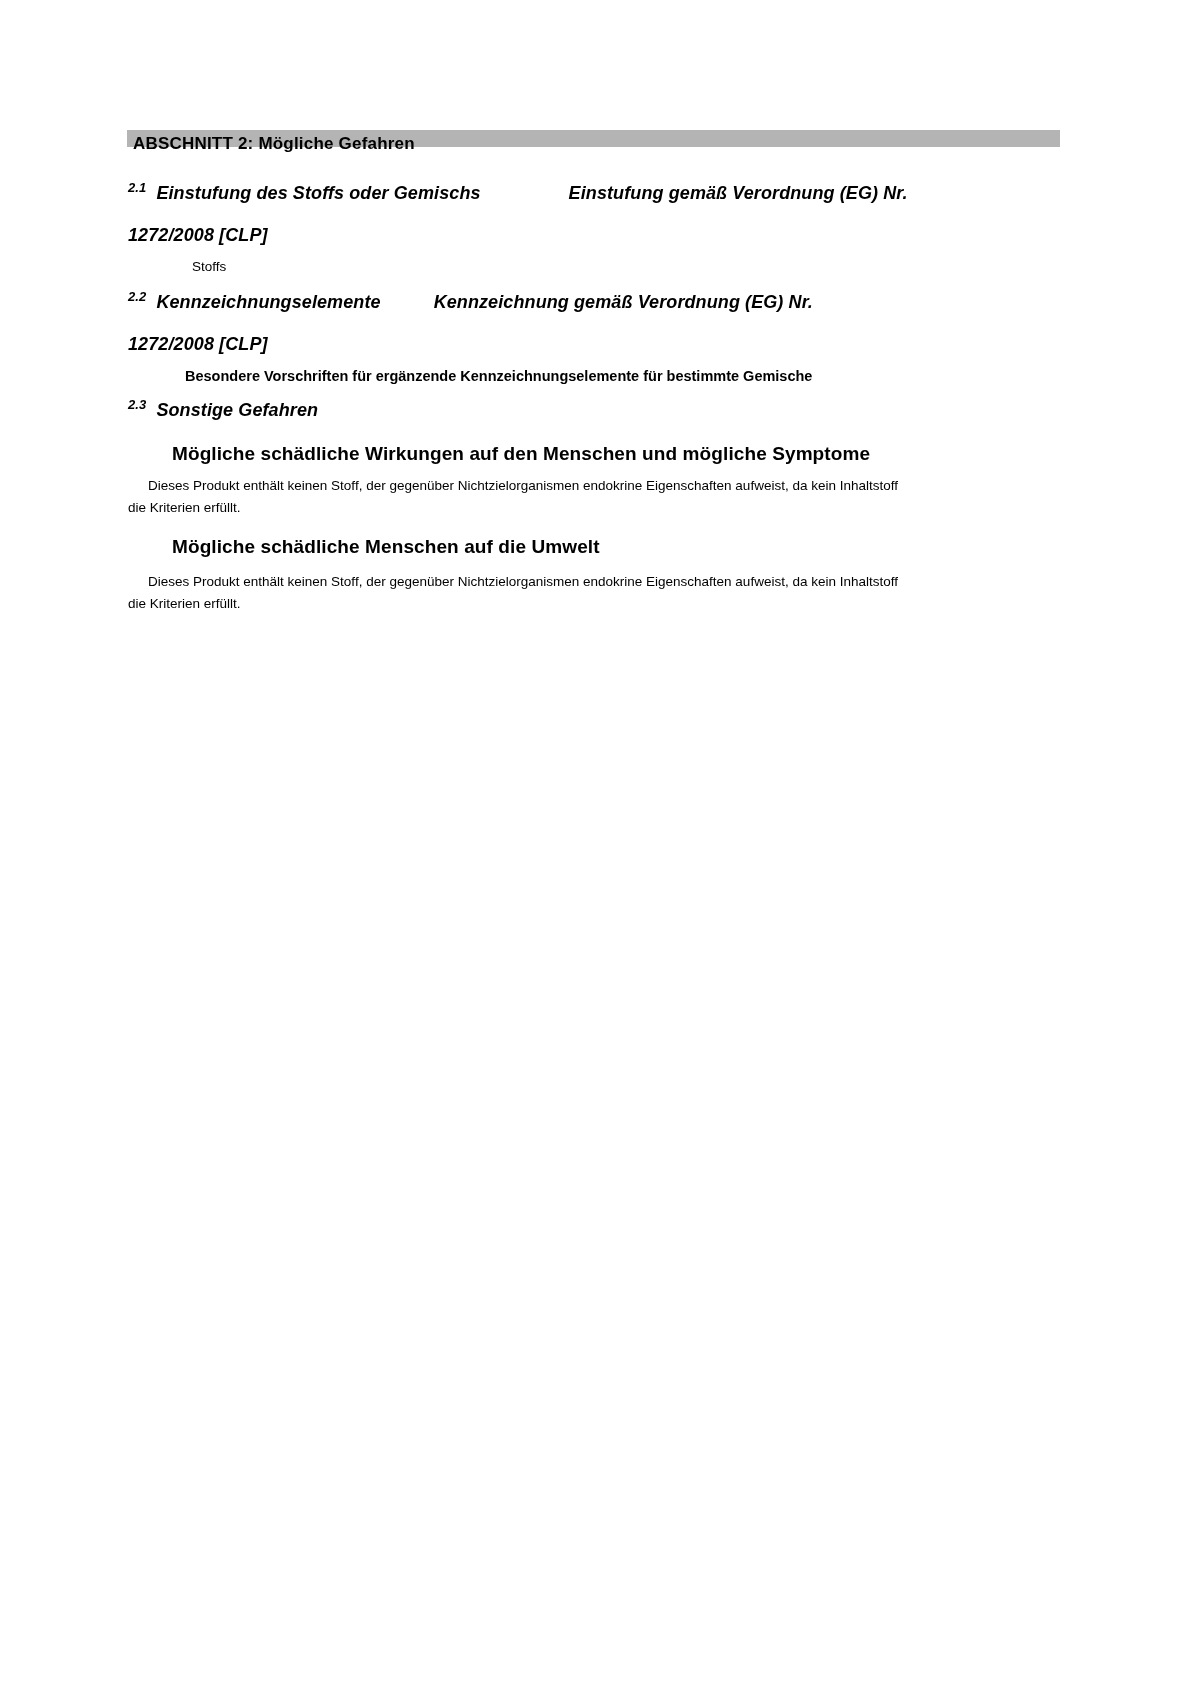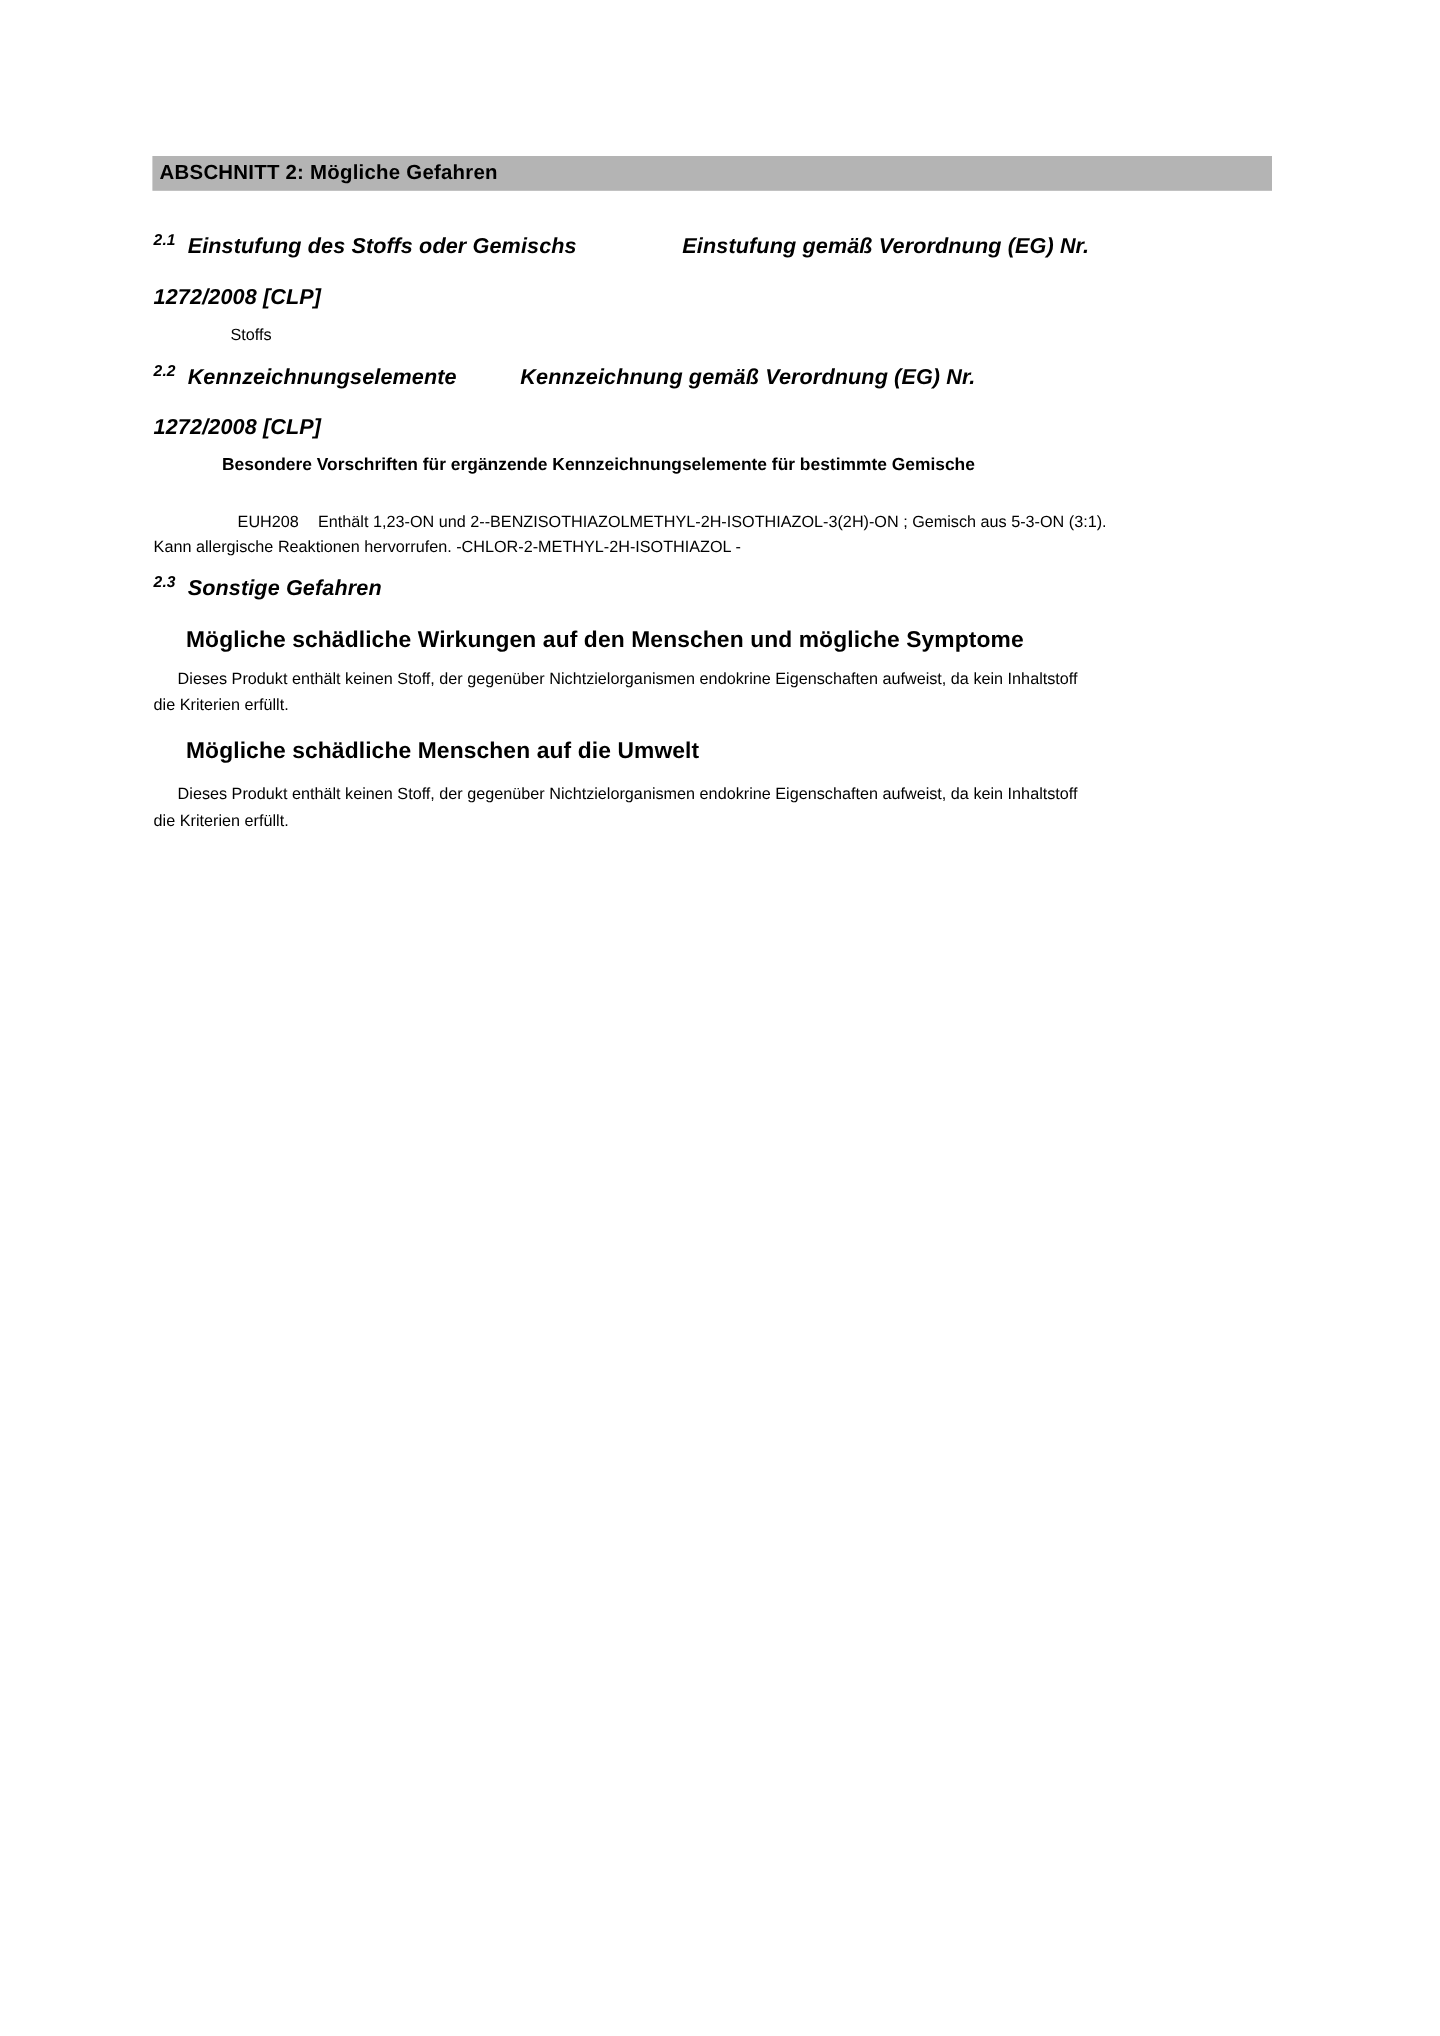--- a/index.html
+++ b/index.html
@@ -8,21 +8,21 @@
     width: 1200px;
     height: 1697px;
     background: #ffffff;
     color: #000000;
     font-family: "Liberation Sans", "DejaVu Sans", sans-serif;
     overflow: hidden;
   }
   .section-bar {
     margin: 130px 0 0 127px;
     width: 933px;
-    height: 29px;
+    height: 17px;
     background: #b4b4b4;
     font-weight: bold;
     font-size: 17px;
     line-height: 27px;
     padding-left: 6px;
     box-sizing: border-box;
     letter-spacing: 0.2px;
   }
   .content { margin: 0 110px 0 128px; }
   .sec-heading {
@@ -53,21 +53,21 @@
     line-height: 19px;
   }
   .euh { margin-top: 26px; font-size: 13.5px; line-height: 21px; }
   .euh .line1-indent { margin-left: 70px; }
   .euh .euh-code { margin-right: 16px; }
   .svhc { margin: 2px 0 0 55px; font-size: 13.5px; line-height: 18px; }
   .big-heading {
     font-weight: bold;
     font-size: 19px;
     line-height: 24px;
-    margin: 10px 0 0 27px;
+    margin: 10px 0 0 44px;
     letter-spacing: 0.1px;
   }
   .env-heading { margin-top: 17px; }
   .body-par { margin: 9px 0 0 0; font-size: 13.5px; line-height: 21.5px; }
   .body-par2 { margin-top: 12px; }
   .body-par .indent { margin-left: 20px; }
   .pbt { margin: 48px 0 0 64px; font-size: 13.5px; line-height: 18px; }
 </style>
 </head>
 <body>
@@ -87,24 +87,20 @@
 
     <div class="plain keine">Stoffs</div>
 
     <div class="sec-heading h22">
       <span class="sup">2.2</span><span>Kennzeichnungselemente</span><span class="gap gap22"></span><span>Kennzeichnung gemäß Verordnung (EG) Nr.</span><br>
       <span>1272/2008 [CLP]</span>
     </div>
 
     <div class="sub-bold">Besondere Vorschriften für ergänzende Kennzeichnungselemente für bestimmte Gemische</div>
 
-    <div class="euh">
-      <span class="line1-indent"><span class="euh-code">EUH208</span><span>Enthält 1,23-ON und 2--BENZISOTHIAZOLMETHYL-2H-ISOTHIAZOL-3(2H)-ON ; Gemisch aus 5-3-ON (3:1).</span></span><br>
-      <span>Kann allergische Reaktionen hervorrufen. -CHLOR-2-METHYL-2H-ISOTHIAZOL -</span>
-    </div>
 
     <div class="sec-heading h23">
       <span class="sup">2.3</span><span>Sonstige Gefahren</span>
     </div>
 
 
     <div class="big-heading">Mögliche schädliche Wirkungen auf den Menschen und mögliche Symptome</div>
 
     <p class="body-par">
       <span class="indent">Dieses Produkt enthält keinen Stoff, der gegenüber Nichtzielorganismen endokrine Eigenschaften aufweist, da kein Inhaltstoff</span><br>

